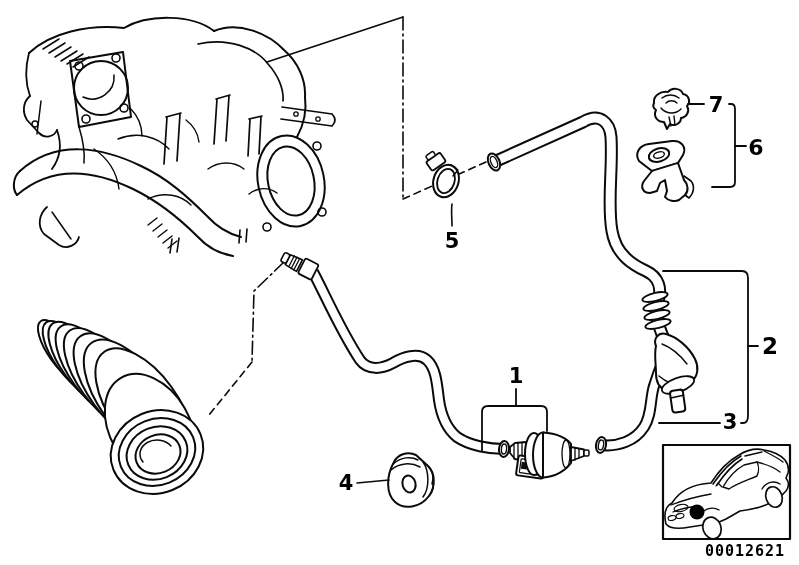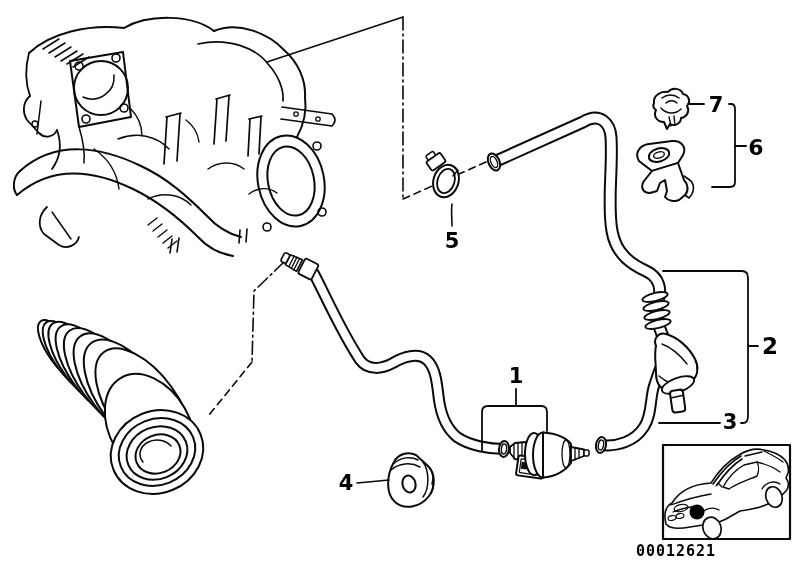--- a/index.html
+++ b/index.html
@@ -8,21 +8,21 @@
   #stage svg{position:absolute;left:0;top:0;}
   .callout{position:absolute;transform:translate(-50%,-50%);
            font:bold 21px "DejaVu Sans",sans-serif;color:#000;line-height:1;}
   .c1{left:516px;top:376px;}
   .c2{left:770px;top:346px;font-size:23px;}
   .c3{left:730px;top:422px;}
   .c4{left:346px;top:483px;}
   .c5{left:452px;top:241px;}
   .c6{left:756px;top:148px;font-size:22px;}
   .c7{left:716px;top:105px;}
-  .partnum{position:absolute;left:676px;top:551px;transform:translate(-50%,-50%);
+  .partnum{position:absolute;left:745px;top:551px;transform:translate(-50%,-50%);
            font:bold 15px "DejaVu Sans Mono",monospace;letter-spacing:1px;color:#000;
            white-space:nowrap;}
 </style>
 </head>
 <body>
 
 <div id="stage">
 
 <svg width="799" height="565" viewBox="0 0 799 565">
   <g stroke="#0a0a0a" fill="none" stroke-linecap="round" stroke-linejoin="round">

